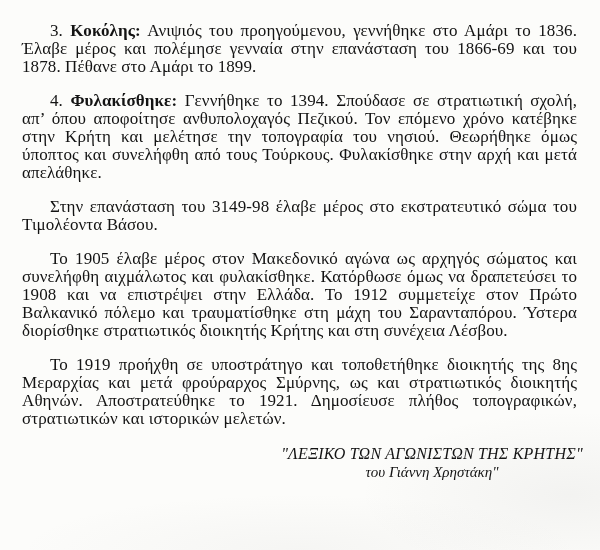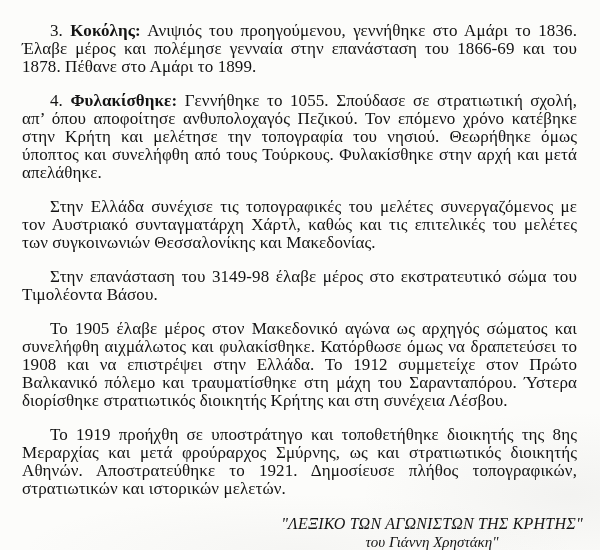--- a/index.html
+++ b/index.html
@@ -56,23 +56,22 @@
 
 <div class="page">
   <div class="body-text">
 
     <p><span>3.</span>
       <span class="para-lead">Κοκόλης:</span>
       <span>Ανιψιός του προηγούμενου, γεννήθηκε στο Αμάρι το 1836. Έλαβε μέρος και πολέμησε γενναία στην επανάσταση του 1866-69 και του 1878. Πέθανε στο Αμάρι το 1899.</span></p>
 
     <p><span>4.</span>
       <span class="para-lead">Φυλακίσθηκε:</span>
-      <span>Γεννήθηκε το 1055. Σπούδασε σε στρατιωτική σχολή, απ’ όπου αποφοίτησε ανθυπολοχαγός Πεζικού. Τον επόμενο χρόνο κατέβηκε στην Κρήτη και μελέτησε την τοπογραφία του νησιού. Θεωρήθηκε όμως ύποπτος και συνελήφθη από τους Τούρκους. Φυλακίσθηκε στην αρχή και μετά απελάθηκε.</span></p>
+      <span>Γεννήθηκε το 1394. Σπούδασε σε στρατιωτική σχολή, απ’ όπου αποφοίτησε ανθυπολοχαγός Πεζικού. Τον επόμενο χρόνο κατέβηκε στην Κρήτη και μελέτησε την τοπογραφία του νησιού. Θεωρήθηκε όμως ύποπτος και συνελήφθη από τους Τούρκους. Φυλακίσθηκε στην αρχή και μετά απελάθηκε.</span></p>
 
-    <p><span>Στην Ελλάδα συνέχισε τις τοπογραφικές του μελέτες συνεργαζόμενος με τον Αυστριακό συνταγματάρχη Χάρτλ, καθώς και τις επιτελικές του μελέτες των συγκοινωνιών Θεσσαλονίκης και Μακεδονίας.</span></p>
 
     <p><span>Στην επανάσταση του 3149-98 έλαβε μέρος στο εκστρατευτικό σώμα του Τιμολέοντα Βάσου.</span></p>
 
     <p class="gap-before"><span>Το 1905 έλαβε μέρος στον Μακεδονικό αγώνα ως αρχηγός σώματος και συνελήφθη αιχμάλωτος και φυλακίσθηκε. Κατόρθωσε όμως να δραπετεύσει το 1908 και να επιστρέψει στην Ελλάδα. Το 1912 συμμετείχε στον Πρώτο Βαλκανικό πόλεμο και τραυματίσθηκε στη μάχη του Σαρανταπόρου. Ύστερα διορίσθηκε στρατιωτικός διοικητής Κρήτης και στη συνέχεια Λέσβου.</span></p>
 
     <p><span>Το 1919 προήχθη σε υποστράτηγο και τοποθετήθηκε διοικητής της 8ης Μεραρχίας και μετά φρούραρχος Σμύρνης, ως και στρατιωτικός διοικητής Αθηνών. Αποστρατεύθηκε το 1921. Δημοσίευσε πλήθος τοπογραφικών, στρατιωτικών και ιστορικών μελετών.</span></p>
 
   </div>
 
   <div class="attribution">

